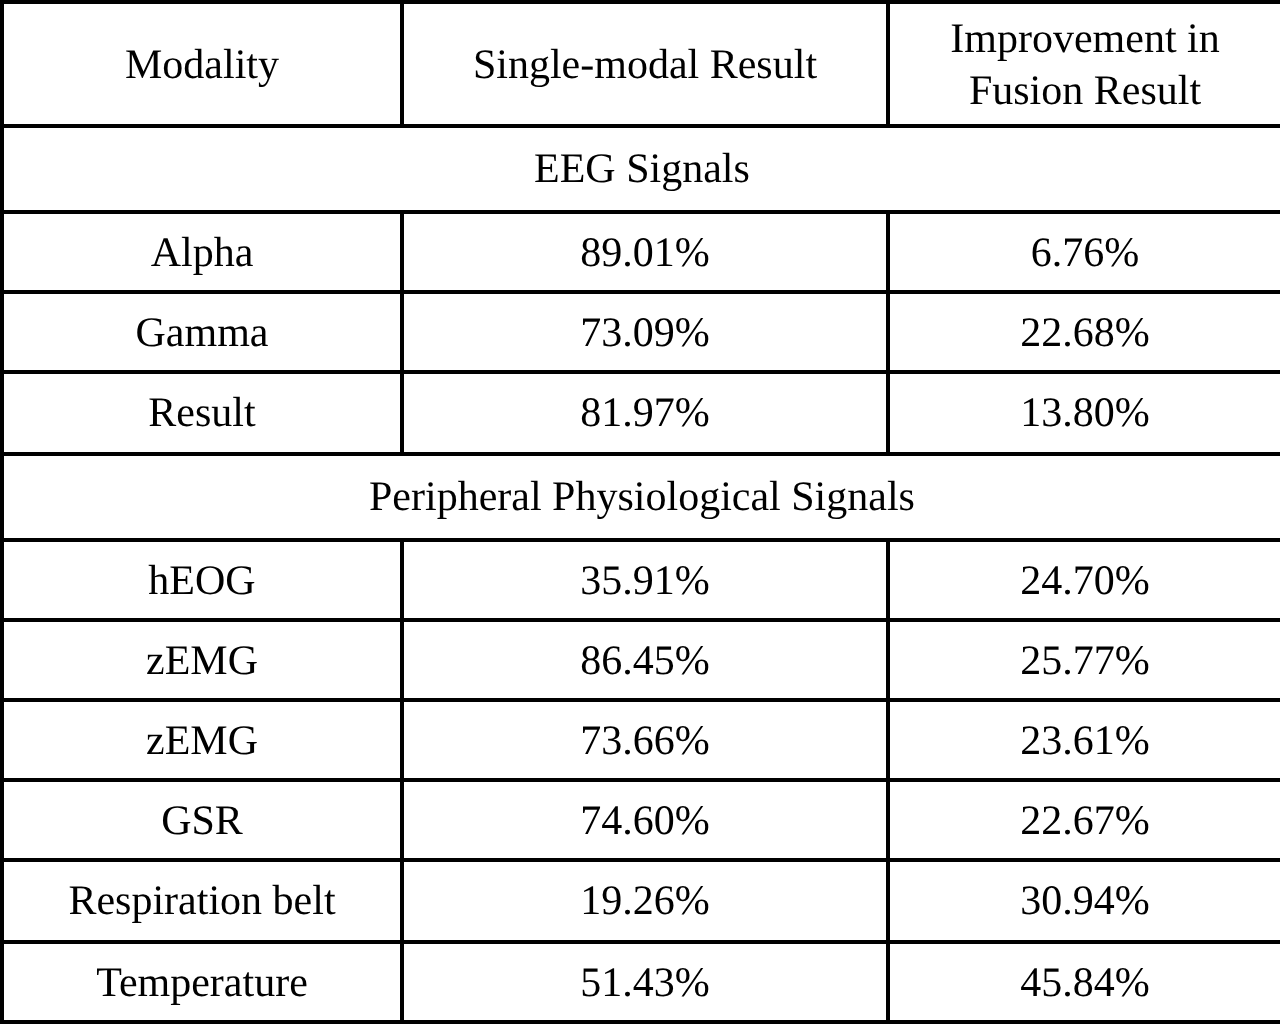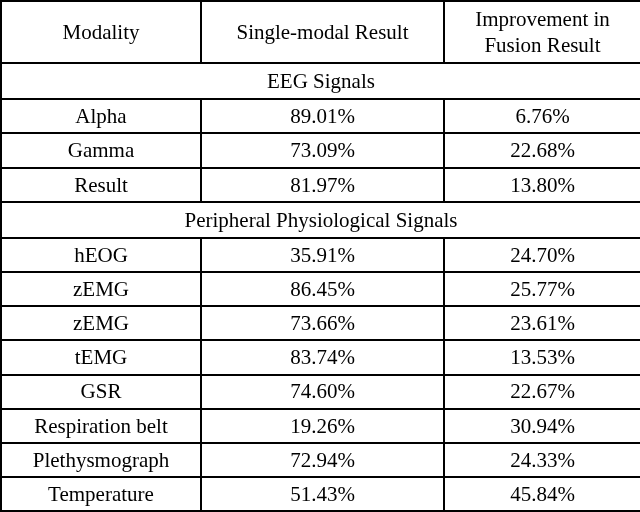--- a/index.html
+++ b/index.html
@@ -86,38 +86,28 @@
       <td>zEMG</td>
       <td>86.45%</td>
       <td>25.77%</td>
     </tr>
     <tr class="body-row">
       <td>zEMG</td>
       <td>73.66%</td>
       <td>23.61%</td>
     </tr>
     <tr class="body-row">
-      <td>tEMG</td>
-      <td>83.74%</td>
-      <td>13.53%</td>
-    </tr>
-    <tr class="body-row">
       <td>GSR</td>
       <td>74.60%</td>
       <td>22.67%</td>
     </tr>
     <tr class="body-row">
       <td>Respiration belt</td>
       <td>19.26%</td>
       <td>30.94%</td>
     </tr>
     <tr class="body-row">
-      <td>Plethysmograph</td>
-      <td>72.94%</td>
-      <td>24.33%</td>
-    </tr>
-    <tr class="body-row">
       <td>Temperature</td>
       <td>51.43%</td>
       <td>45.84%</td>
     </tr>
   </tbody>
 </table>
 
 </body></html>

